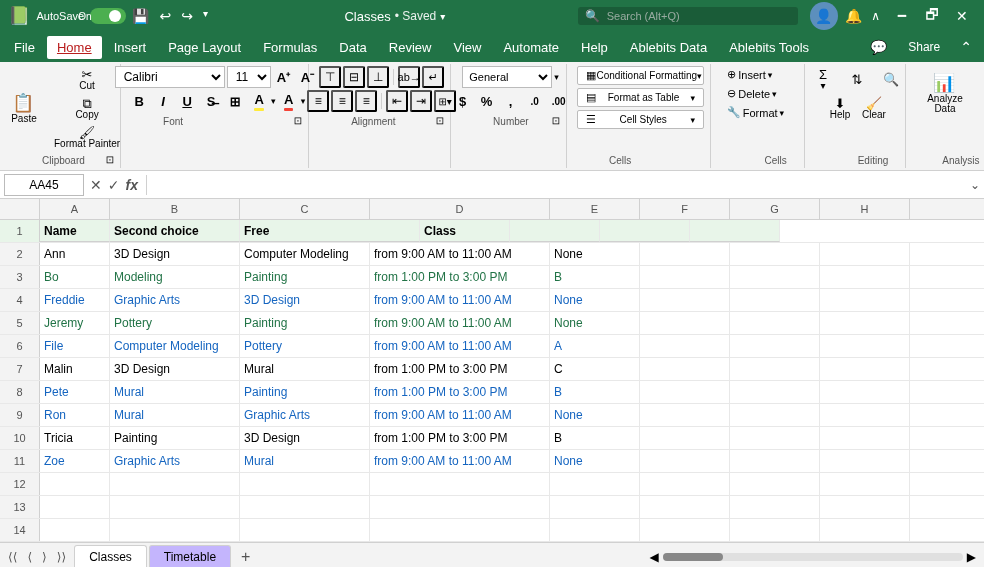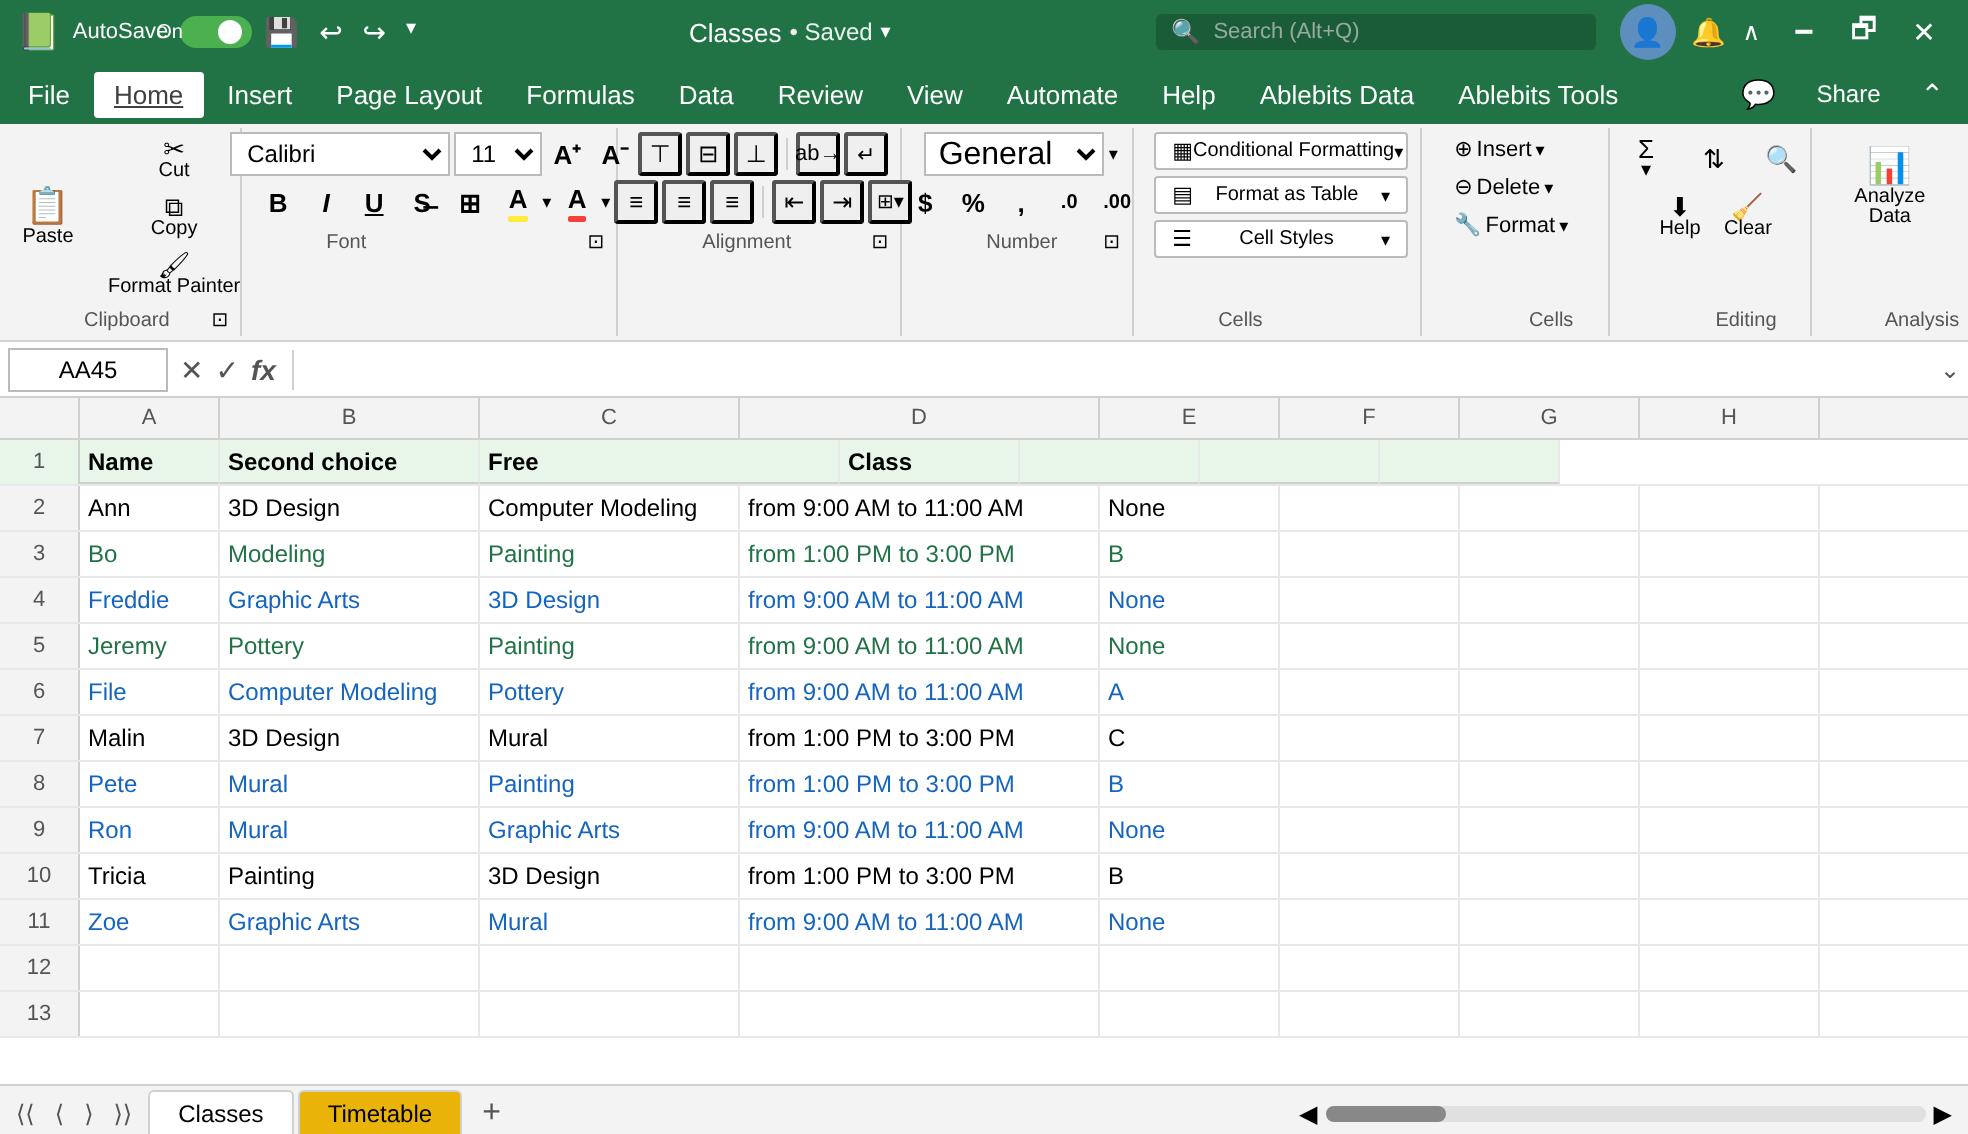--- a/index.html
+++ b/index.html
@@ -44,21 +44,21 @@
     .user-icon { width: 28px; height: 28px; border-radius: 50%; background: #5c8fbd; display: flex; align-items: center; justify-content: center; color: #fff; font-size: 14px; }
 
     
     .menu-bar {
       background: #217346; color: #fff; height: 30px;
       display: flex; align-items: center; padding: 0 4px; gap: 2px;
     }
     .menu-item {
       padding: 4px 10px; cursor: pointer; border-radius: 2px; font-size: 13px;
     }
-    .menu-item.active { background: #fff; color: #404040; text-decoration: underline; }
+    .menu-item.active { background: #fff; color: #b91c1c; text-decoration: underline; }
     .menu-right { margin-left: auto; display: flex; align-items: center; gap: 4px; }
     .menu-right-icon { padding: 4px 8px; cursor: pointer; font-size: 14px; }
 
     
     .ribbon {
       background: #f3f3f3; border-bottom: 1px solid #d0d0d0;
       display: flex; align-items: stretch; padding: 2px 4px; gap: 4px; min-height: 80px;
     }
     .ribbon-group {
       display: flex; flex-direction: column; align-items: center;
@@ -100,21 +100,21 @@
 
     
     .align-btn {
       width: 22px; height: 22px; display: inline-flex; align-items: center; justify-content: center;
       cursor: pointer; border-radius: 2px; font-size: 12px;
     }
 
     
     .num-format-select {
       border: 1px solid #bbb; background: #fff; padding: 1px 2px;
-      font-size: 16px; height: 22px; width: 90px; cursor: pointer;
+      font-size: 11px; height: 22px; width: 90px; cursor: pointer;
     }
 
     
     .styles-btn {
       border: 1px solid #bbb; background: #fff; padding: 2px 8px;
       font-size: 11px; cursor: pointer; border-radius: 2px; white-space: nowrap;
     }
 
     
     .cells-btn {
@@ -185,21 +185,21 @@
 
     
     .sheet-tabs-bar {
       height: 28px; background: #f3f3f3; border-top: 1px solid #d0d0d0;
       display: flex; align-items: center; gap: 0;
     }
     .sheet-tab-controls { display: flex; gap: 2px; padding: 0 4px; align-items: center; }
     .sheet-tab-arrow { font-size: 12px; cursor: pointer; padding: 2px 4px; color: #555; }
     .sheet-tab {
       height: 24px; padding: 0 14px; border: 1px solid #d0d0d0; border-bottom: none;
-      background: #eab308; cursor: pointer; font-size: 12px;
+      background: #c4b5fd; cursor: pointer; font-size: 12px;
       display: flex; align-items: center; margin-right: 2px; border-radius: 3px 3px 0 0;
     }
     .sheet-tab.active { background: #fff; border-bottom: 1px solid #fff; font-weight: 500; }
     .add-sheet { font-size: 16px; cursor: pointer; padding: 0 8px; color: #555; }
     .sheet-tabs-right { margin-left: auto; display: flex; align-items: center; gap: 4px; padding-right: 8px; }
 
     
     .group-expand { font-size: 10px; cursor: pointer; }
 
     .dropdown-arrow { font-size: 9px; }
@@ -627,20 +627,31 @@
           <div class="row-num">13</div>
           <div class="grid-cell cell-a"></div>
           <div class="grid-cell cell-b"></div>
           <div class="grid-cell cell-c"></div>
           <div class="grid-cell cell-d"></div>
           <div class="grid-cell cell-e"></div>
           <div class="grid-cell cell-f"></div>
           <div class="grid-cell cell-g"></div>
           <div class="grid-cell cell-h"></div>
         </div>
+        <div class="grid-row">
+          <div class="row-num">14</div>
+          <div class="grid-cell cell-a"></div>
+          <div class="grid-cell cell-b"></div>
+          <div class="grid-cell cell-c"></div>
+          <div class="grid-cell cell-d"></div>
+          <div class="grid-cell cell-e"></div>
+          <div class="grid-cell cell-f"></div>
+          <div class="grid-cell cell-g"></div>
+          <div class="grid-cell cell-h"></div>
+        </div>
       </div>
 
   </div>
 
   <div class="sheet-tabs-bar">
     <div class="sheet-tab-controls">
       <span class="sheet-tab-arrow">⟨⟨</span>
       <span class="sheet-tab-arrow">⟨</span>
       <span class="sheet-tab-arrow">⟩</span>
       <span class="sheet-tab-arrow">⟩⟩</span>

